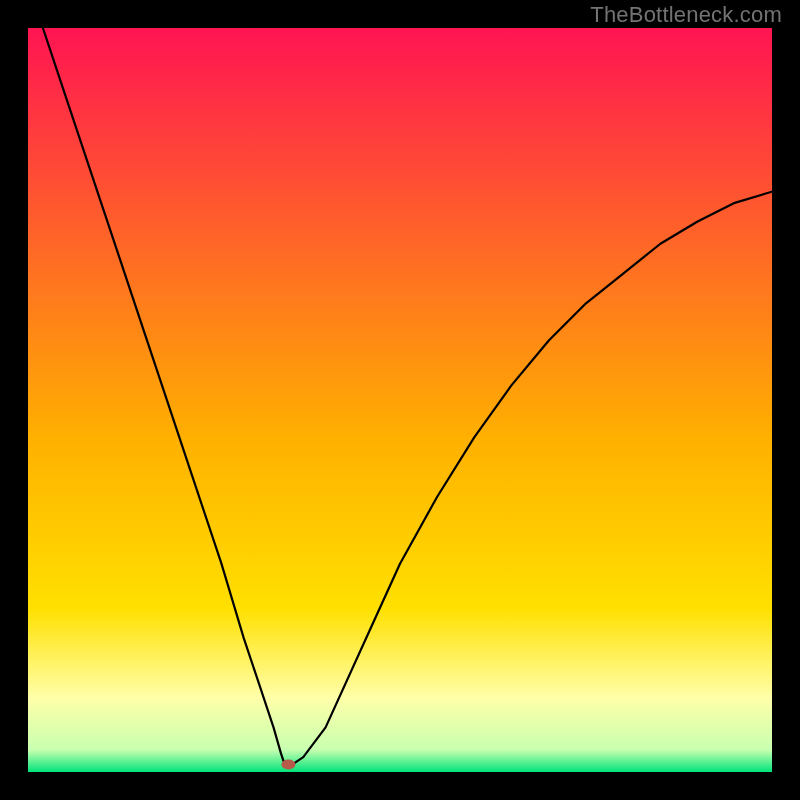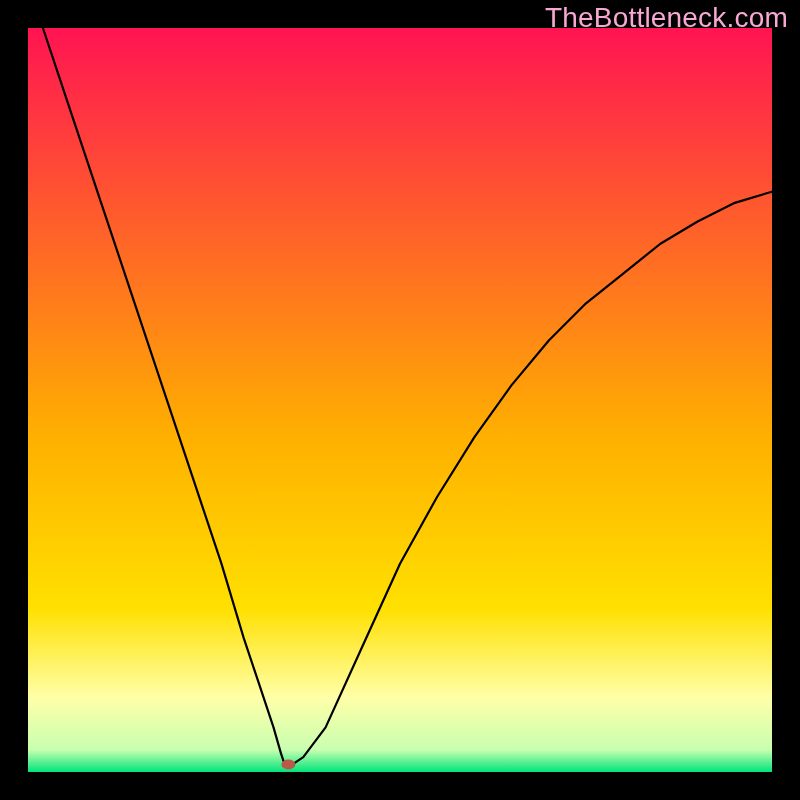--- a/index.html
+++ b/index.html
@@ -13,23 +13,23 @@
   }
   .frame {
     position: relative;
     width: 800px;
     height: 800px;
     background: #000;
   }
   .watermark {
     position: absolute;
     top: 2px;
-    right: 12px;
-    color: #f9a8d4;
-    font-size: 28px;
+    right: 18px;
+    color: #737373;
+    font-size: 22px;
     font-weight: 500;
     letter-spacing: 0.2px;
     z-index: 20;
   }
   .plot {
     position: absolute;
     left: 28px;
     top: 28px;
     width: 744px;
     height: 744px;

